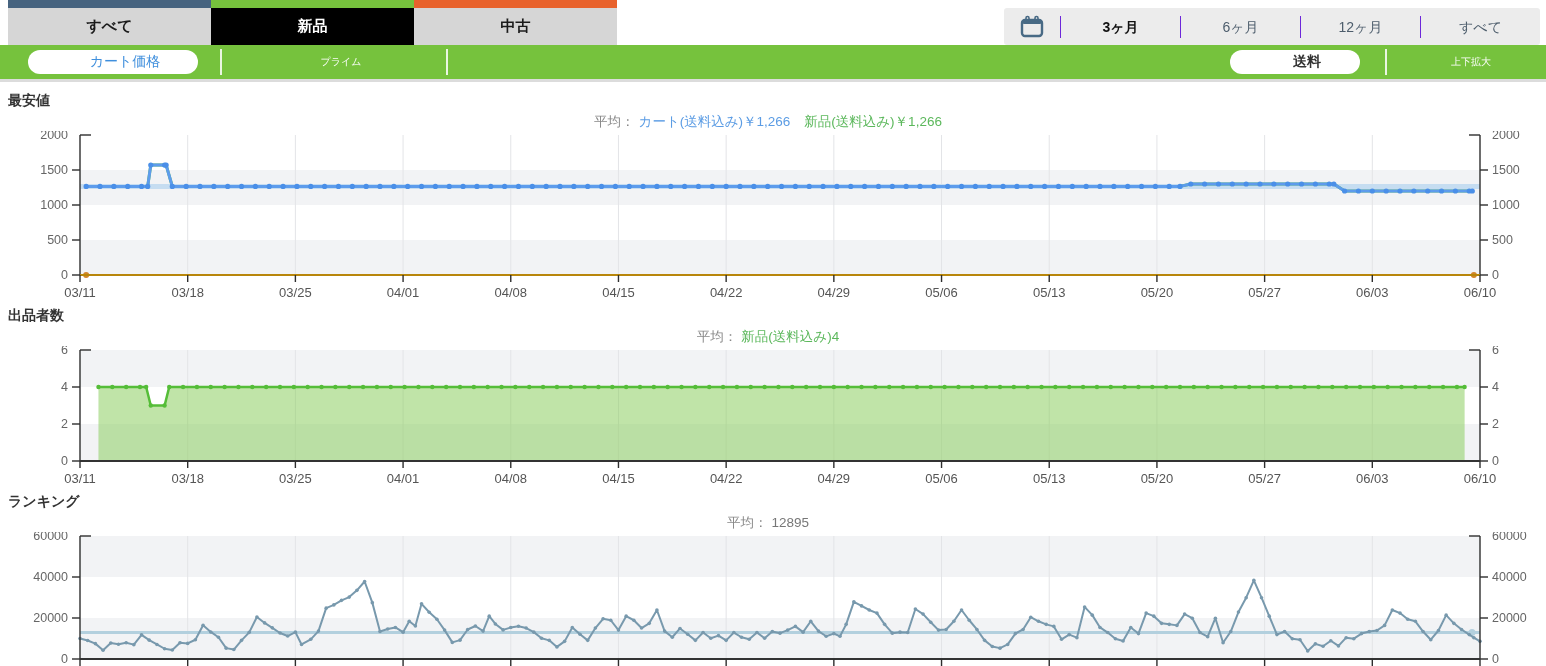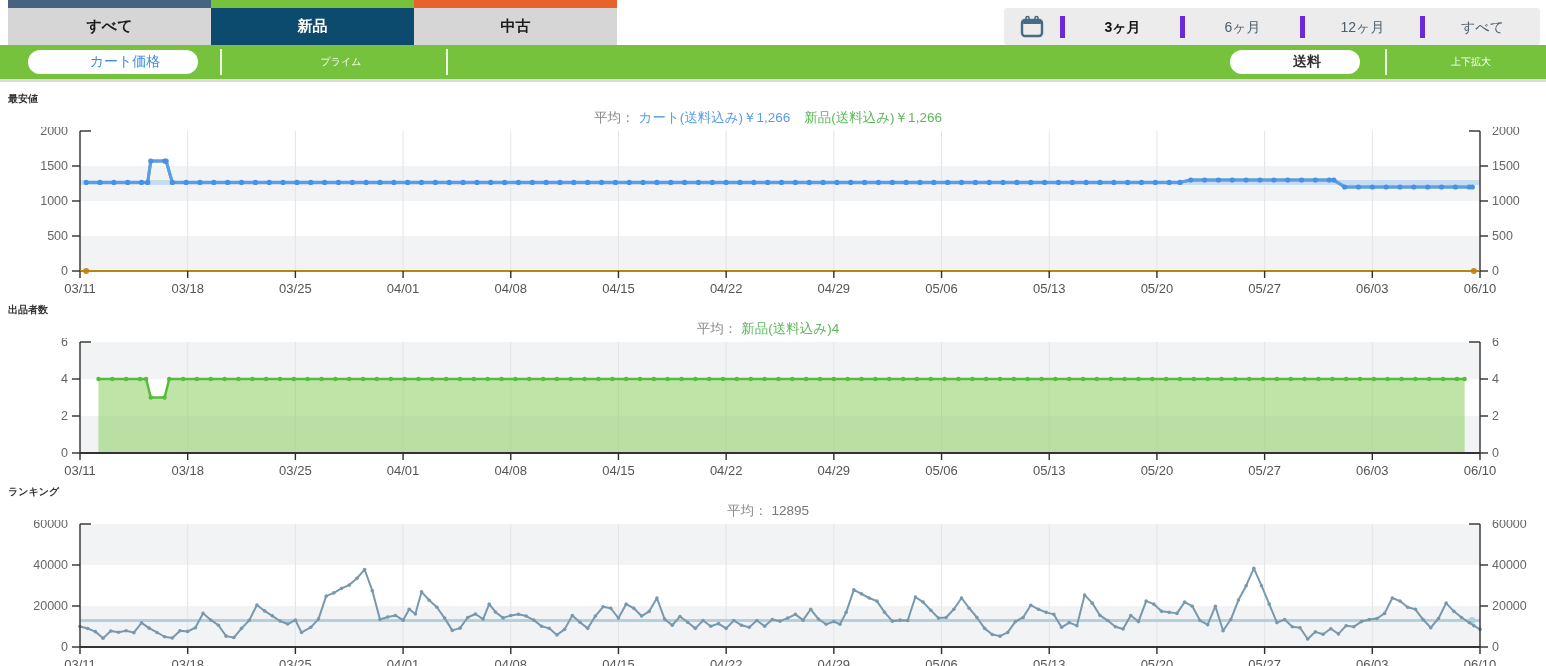--- a/index.html
+++ b/index.html
@@ -5,27 +5,27 @@
   * { box-sizing: border-box; margin: 0; padding: 0; }
   html,body { width:1546px; height:666px; overflow:hidden; background:#fff;
     font-family:"Liberation Sans","DejaVu Sans",sans-serif; }
 
   
   .topbar { display:flex; justify-content:space-between; align-items:flex-end; height:45px; }
   .tabs { display:flex; padding-left:8px; height:45px; }
   .tab { width:203px; height:45px; display:flex; align-items:center; justify-content:center;
          background:#d6d6d6; border-top:8px solid #d6d6d6; font-size:15px; font-weight:bold;
          color:#1b1b1b; cursor:pointer; }
-  .tab.active { background:#0c4a6e; border-top-color:#76c23d; color:#fff; }
+  .tab.active { background:#000000; border-top-color:#76c23d; color:#fff; }
 
   .range-picker { margin:8px 6px 0 0; width:536px; height:37px; background:#ececec;
          border-radius:3px; display:flex; align-items:center; }
   .range-cal { width:56px; display:flex; justify-content:center; align-items:center; }
   .range-opt { flex:1; text-align:center; font-size:14px; color:#4d5d6c; cursor:pointer;
-         border-left:5px solid #6d28d9; line-height:22px; }
+         border-left:1px solid #6d28d9; line-height:22px; }
   .range-opt:first-of-type { border-left:none; }
   .range-opt.selected { color:#111; font-weight:bold; }
 
   
   .greenbar { height:37px; background:#76c23d; display:flex; align-items:center;
               justify-content:space-between; border-bottom:3px solid #dcdcdc; }
   .gb-left, .gb-right { display:flex; align-items:center; height:100%; }
   .gb-slot { display:flex; align-items:center; justify-content:center; }
   .pill { background:#fff; border-radius:12px; height:24px; display:flex; align-items:center;
           justify-content:center; font-size:14px; cursor:pointer;padding-left:24px; }
@@ -35,21 +35,21 @@
   .gb-sep { width:2px; height:26px; background:rgba(255,255,255,0.85); margin:0 0; }
   .gb-text { color:rgba(255,255,255,0.97); font-size:10px; cursor:pointer; text-align:right; }
   .slot-prime { width:194px; }
   .slot-amz { width:212px; }
   .slot-expand { width:150px; }
   .gb-right .pill.ship { margin-right:16px; margin-left:0; }
 
   
   .charts { padding-top:6px; }
   .chart-section { margin-bottom:0px; }
-  .chart-title { font-size:10px; font-weight:bold; color:#333; padding:4px 0 2px 8px; }
+  .chart-title { font-size:14px; font-weight:bold; color:#333; padding:4px 0 2px 8px; }
   .chart-legend { text-align:center; font-size:13.5px; height:19px; line-height:19px; }
   .legend-prefix { color:#888;margin-top:8px; }
   .legend-item { margin-left:4px; margin-right:10px; }
   svg { display:block; }
 </style>
 </head>
 <body>
 
 <div class="topbar">
   <div class="tabs">

